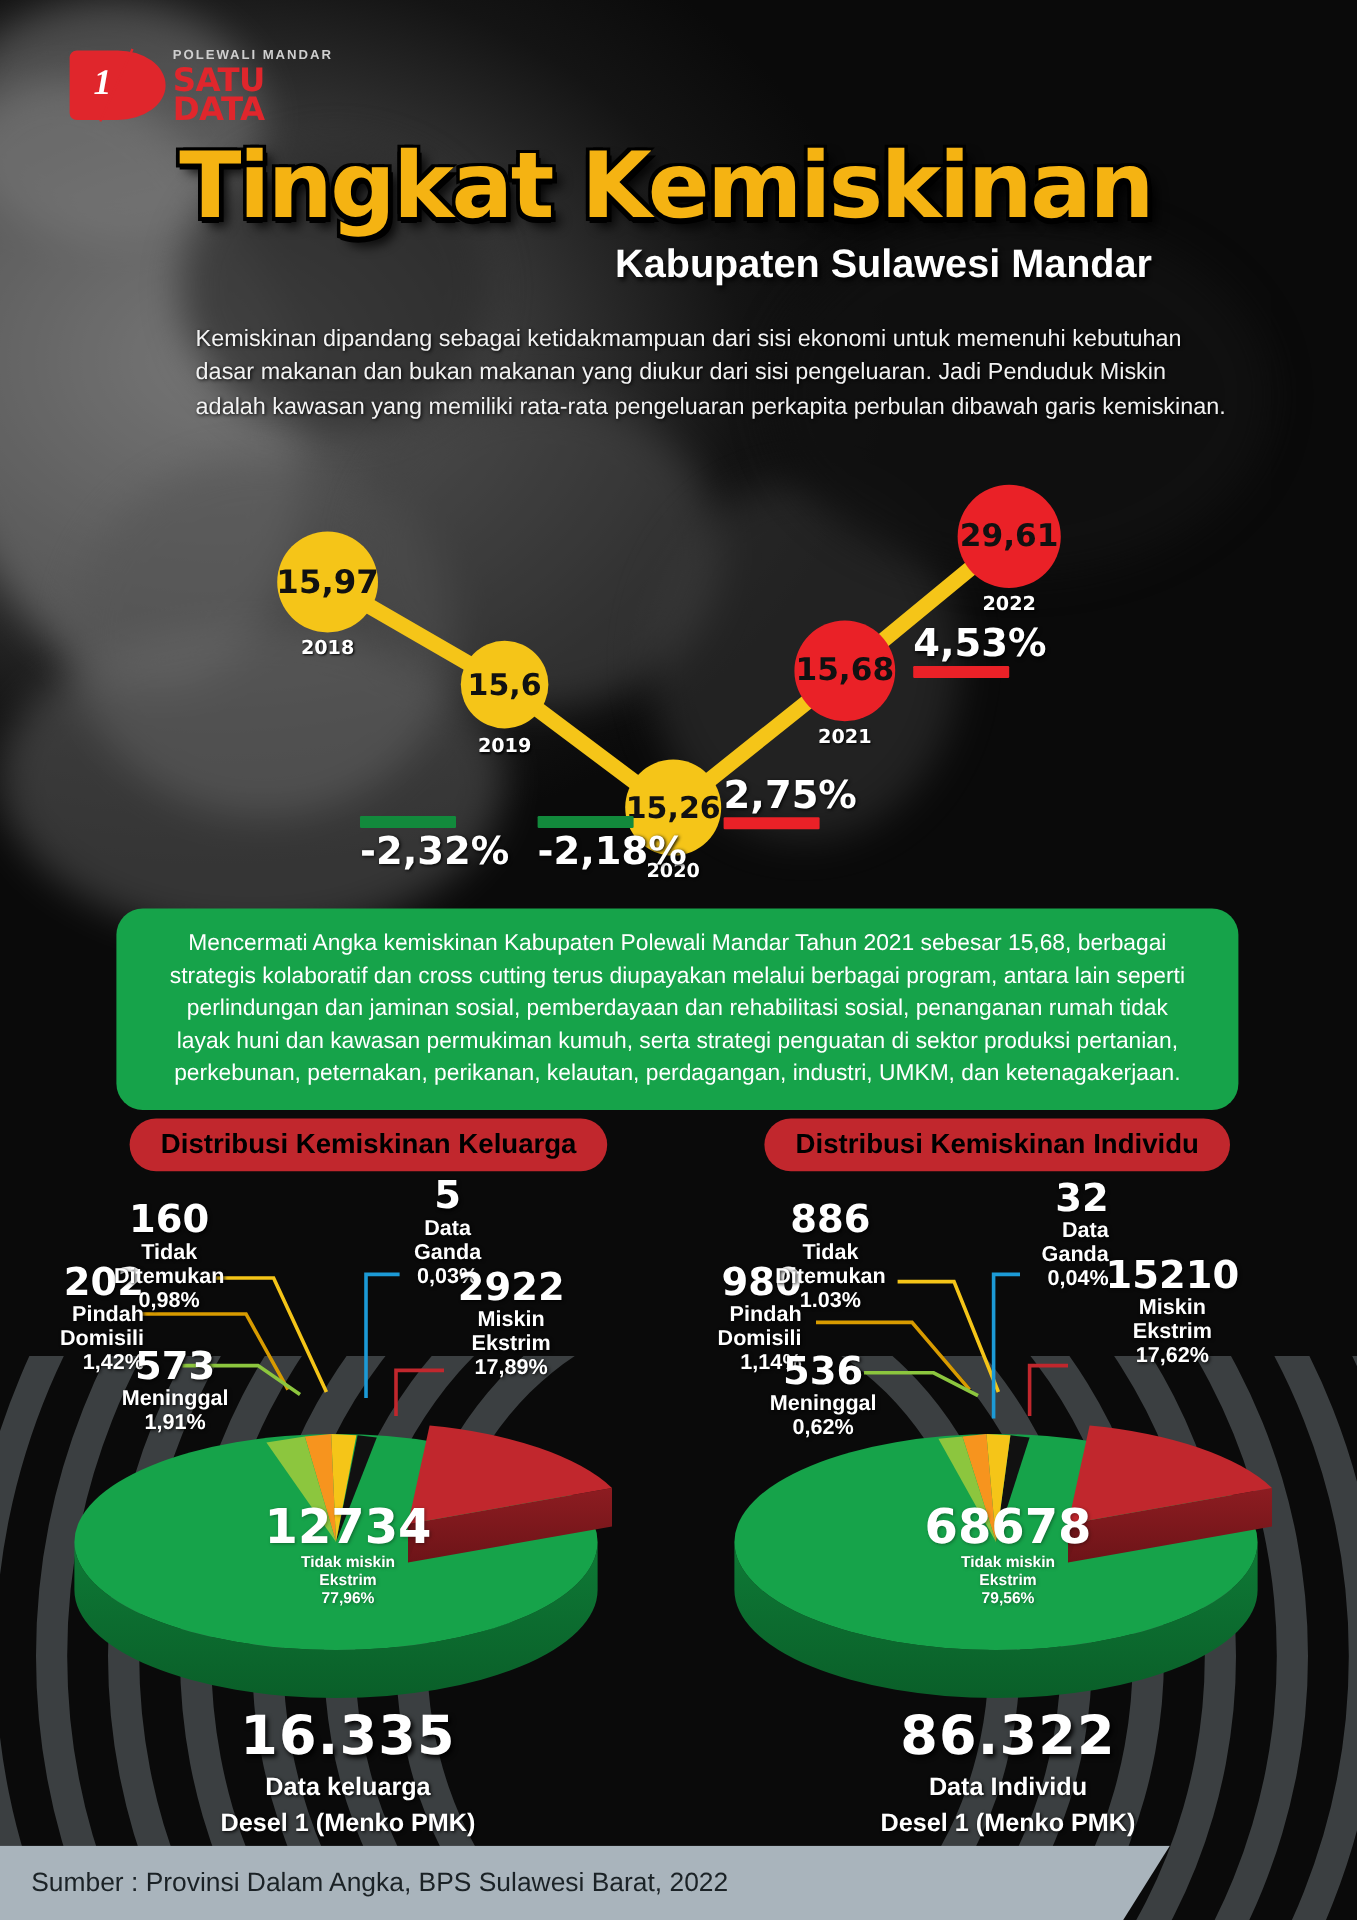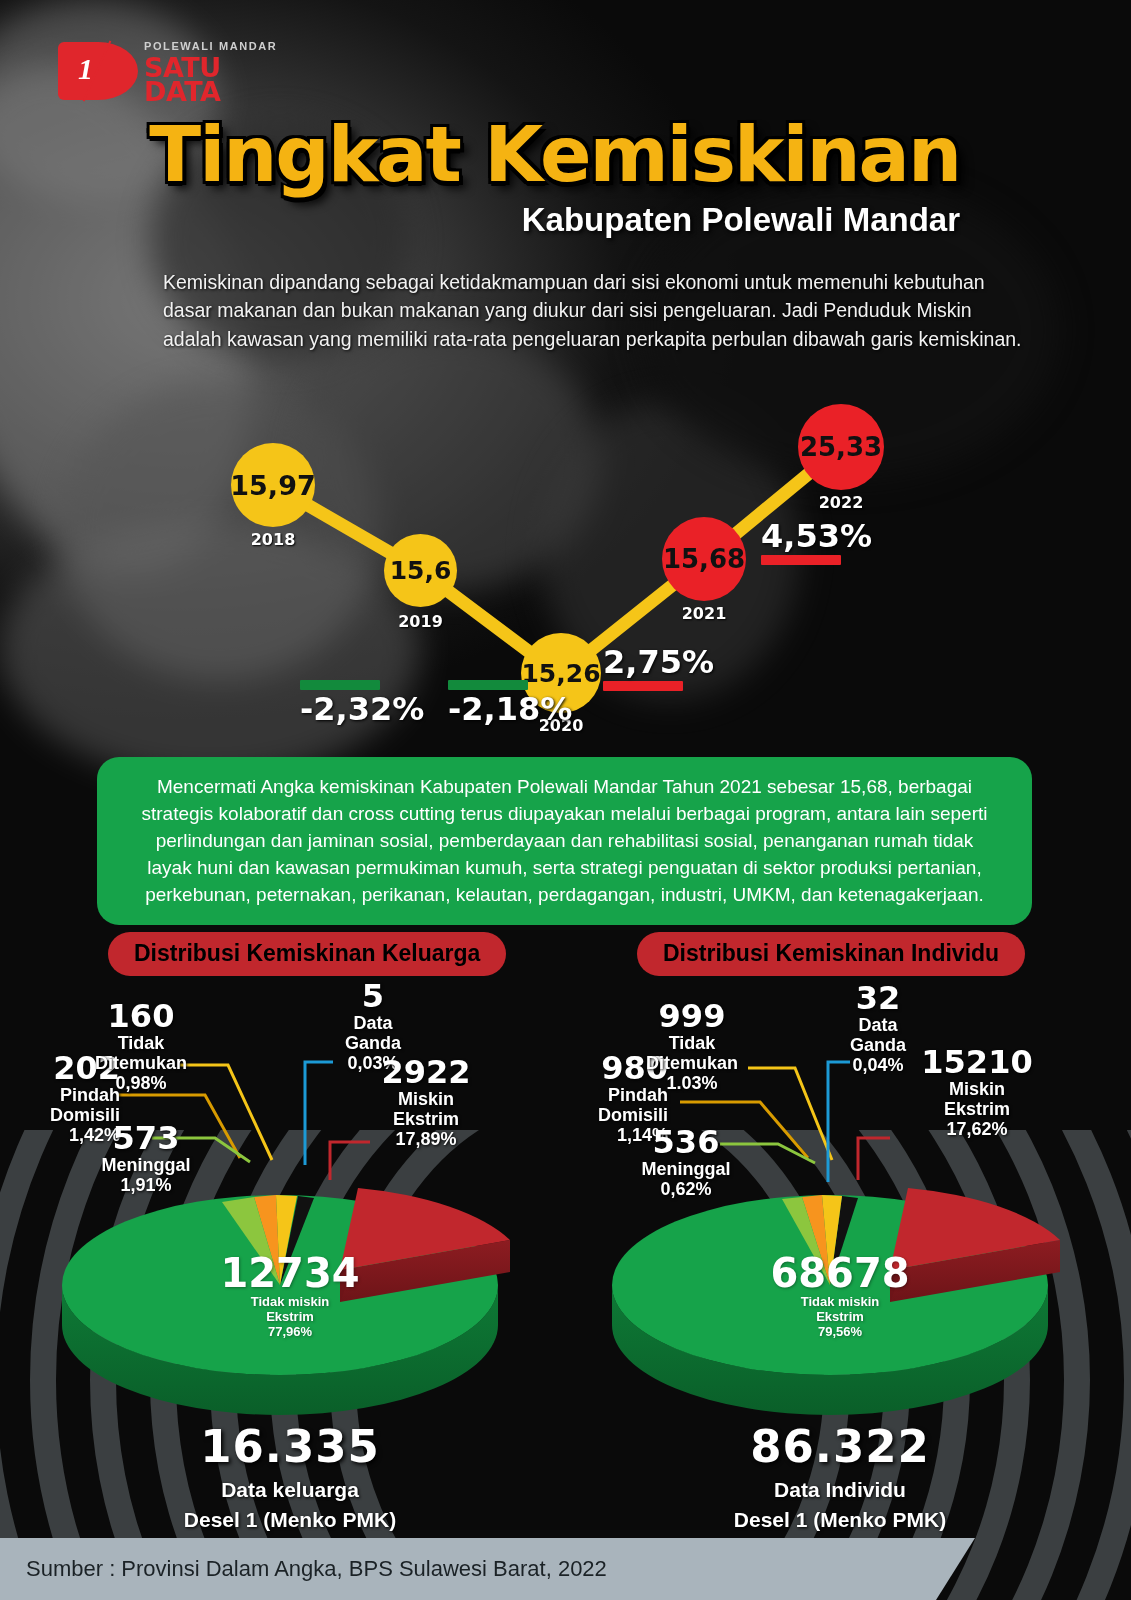--- a/index.html
+++ b/index.html
@@ -179,21 +179,21 @@
     <div class="logo-d"></div>
     <div class="logo-one">1</div>
     <div class="logo-slash"></div>
     <div class="logo-top">POLEWALI MANDAR</div>
     <div class="logo-satu">SATU</div>
     <div class="logo-data">DATA</div>
   </div>
 
   <div id="title-block">
     <div class="main-title">Tingkat Kemiskinan</div>
-    <div class="sub-title">Kabupaten Polewali Mandar</div>
+    <div class="sub-title">Kabupaten Sulawesi Mandar</div>
   </div>
 
   <div id="intro">Kemiskinan dipandang sebagai ketidakmampuan dari sisi ekonomi untuk memenuhi kebutuhan dasar makanan dan bukan makanan yang diukur dari sisi pengeluaran. Jadi Penduduk Miskin adalah kawasan yang memiliki rata-rata pengeluaran perkapita perbulan dibawah garis kemiskinan.</div>
 
   <div id="linechart">
     <svg width="1131" height="350">
       <polyline points="273,95 420,180 560,285 704,170 841,57" fill="none" stroke="#F5C518" stroke-width="13" stroke-linejoin="round" stroke-linecap="round"></polyline>
     </svg>
 
     <div class="pt y" style="left:231px; top:53px; width:84px; height:84px; font-size:27px;">
@@ -210,21 +210,21 @@
       <span>15,26</span>
     </div>
     <div class="pt-year" style="left:521px; top:326px; width:80px;">2020</div>
 
     <div class="pt r" style="left:662px; top:127px; width:84px; height:84px; font-size:26px;">
       <span>15,68</span>
     </div>
     <div class="pt-year" style="left:662px; top:214px; width:84px;">2021</div>
 
     <div class="pt r" style="left:798px; top:14px; width:86px; height:86px; font-size:26px;">
-      <span>25,33</span>
+      <span>29,61</span>
     </div>
     <div class="pt-year" style="left:798px; top:103px; width:86px;">2022</div>
 
     <div class="delta" style="left:300px; top:290px; width:80px;">
       <div class="bar" style="background:#128A3C;"></div>
       <div class="val">-2,32%</div>
     </div>
     <div class="delta" style="left:448px; top:290px; width:80px;">
       <div class="bar" style="background:#128A3C;"></div>
       <div class="val">-2,18%</div>
@@ -359,33 +359,33 @@
   </svg>
 
   <div class="callout rt" style="left:564px; top:1052px; width:104px;">
     <div class="num">980</div>
     <div class="lbl">Pindah</div>
     <div class="lbl">Domisili</div>
     <div class="lbl">1,14%</div>
   </div>
 
   <div class="callout ct" style="left:636px; top:1000px; width:112px;">
-    <div class="num">999</div>
+    <div class="num">886</div>
     <div class="lbl">Tidak</div>
     <div class="lbl">Ditemukan</div>
     <div class="lbl">1.03%</div>
   </div>
 
   <div class="callout ct" style="left:628px; top:1126px; width:116px;">
     <div class="num">536</div>
     <div class="lbl">Meninggal</div>
     <div class="lbl">0,62%</div>
   </div>
 
-  <div class="callout ct" style="left:832px; top:982px; width:92px;">
+  <div class="callout ct" style="left:832px; top:982px; width:92px;text-align:right;">
     <div class="num">32</div>
     <div class="lbl">Data</div>
     <div class="lbl">Ganda</div>
     <div class="lbl">0,04%</div>
   </div>
 
   <div class="callout ct" style="left:912px; top:1046px; width:130px;">
     <div class="num">15210</div>
     <div class="lbl">Miskin</div>
     <div class="lbl">Ekstrim</div>

